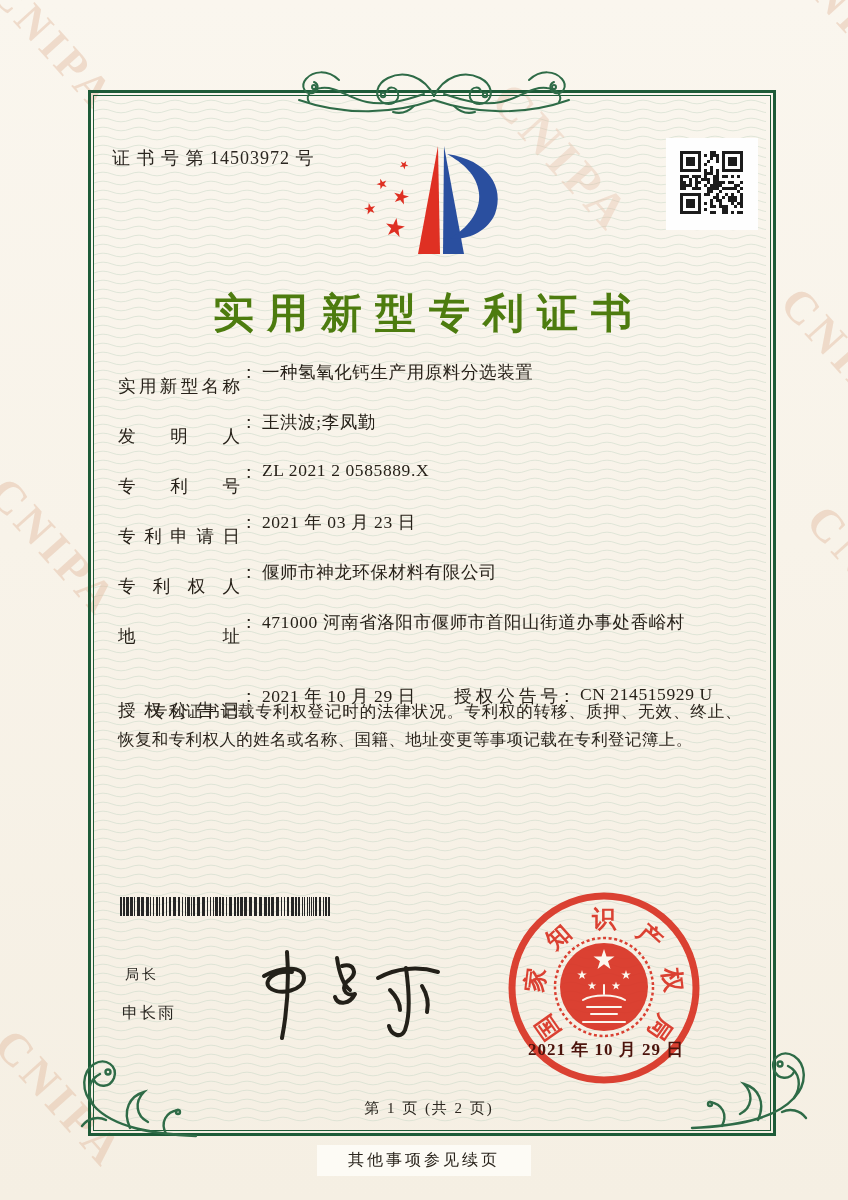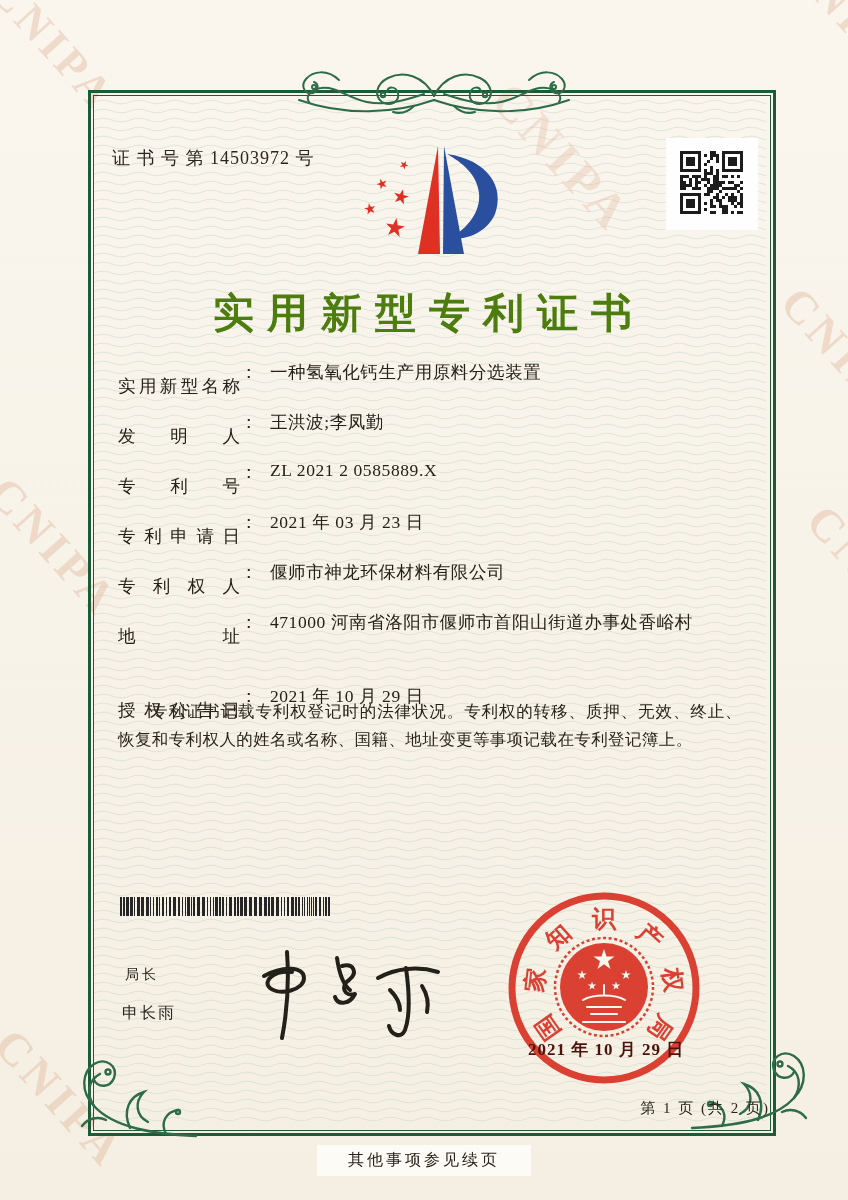--- a/index.html
+++ b/index.html
@@ -36,21 +36,21 @@
   .qr-box svg{position:absolute;left:14px;top:13px;}
   .doc-title{
     position:absolute;left:88px;top:250px;width:682px;text-align:center;
     font-size:41px;font-weight:700;letter-spacing:13px;color:#4d7c0f;margin-top:36px;
   }
   
   .field-row{position:absolute;left:118px;width:640px;font-size:17.5px;color:#272119;white-space:nowrap;}
   .row-label{display:inline-block;width:122px;text-align:justify;text-align-last:justify;vertical-align:top;margin-top:14px;}
   .row-label2{display:inline-block;width:104px;text-align:justify;text-align-last:justify;vertical-align:top;}
   .colon{display:inline-block;vertical-align:top;}
-  .row-value{display:inline-block;margin-left:8px;letter-spacing:0.6px;vertical-align:top;}
+  .row-value{display:inline-block;letter-spacing:0.6px;vertical-align:top;}
   .pair2{position:absolute;left:336px;top:0;}
   
   .body-text{
     position:absolute;left:118px;top:698px;width:624px;
     font-size:16.5px;line-height:28px;letter-spacing:0.4px;color:#2a241c;
     text-align:justify;
   }
   .body-text p{margin:0;text-indent:2em;}
   
   .barcode{position:absolute;left:120px;top:897px;}
@@ -58,21 +58,21 @@
   .signer-title{position:absolute;left:125px;top:966px;font-size:14px;font-family:"Liberation Sans","DejaVu Sans",sans-serif;color:#2a2722;letter-spacing:3px;}
   .signer-name{position:absolute;left:122px;top:1003px;font-size:16px;font-family:"Liberation Sans","DejaVu Sans",sans-serif;color:#2a2722;letter-spacing:2px;}
   .signature{position:absolute;left:238px;top:942px;}
   
   .seal{position:absolute;left:504px;top:888px;opacity:0.93;}
   .seal-date{
     position:absolute;left:528px;top:1038px;font-size:17px;letter-spacing:1px;
     color:#4c130c;font-weight:bold;z-index:6;
   }
   
-  .page-info{position:absolute;left:88px;top:1099px;width:682px;text-align:right;font-size:15px;letter-spacing:2px;color:#2b261f;z-index:7;}
+  .page-info{position:absolute;left:88px;top:1099px;width:682px;text-align:center;font-size:15px;letter-spacing:2px;color:#2b261f;z-index:7;}
   .continuation{
     position:absolute;left:50%;top:1145px;transform:translateX(-50%);
     background:#fdfbf5;padding:5px 31px;font-size:16px;letter-spacing:3px;color:#2a241c;z-index:7;
   }
   .ornament-top{position:absolute;left:297px;top:60px;z-index:3;}
   .flourish-bl{position:absolute;left:58px;top:1048px;z-index:3;}
   .flourish-br{position:absolute;left:690px;top:1040px;z-index:3;transform:scaleX(-1);}.z2{z-index:2}.z3{z-index:3}.z4{z-index:4}.z5{z-index:5}
 </style>
 </head>
 <body>
@@ -513,20 +513,24 @@
   <span class="row-label">专利权人</span><span class="colon">：</span>
   <span class="row-value">偃师市神龙环保材料有限公司</span>
 </div>
 <div class="field-row z3" style="top:610px">
   <span class="row-label">地址</span><span class="colon">：</span>
   <span class="row-value">471000 河南省洛阳市偃师市首阳山街道办事处香峪村</span>
 </div>
 <div class="field-row z3" style="top:684px">
   <span class="row-label">授权公告日</span><span class="colon">：</span>
   <span class="row-value">2021 年 10 月 29 日</span>
+  <span class="pair2">
+    <span class="row-label2">授权公告号</span><span class="colon">：</span>
+    <span class="row-value">CN 214515929 U</span>
+  </span>
 </div>
 
 <div class="body-text z3">
   <p>专利证书记载专利权登记时的法律状况。专利权的转移、质押、无效、终止、恢复和专利权人的姓名或名称、国籍、地址变更等事项记载在专利登记簿上。</p>
 </div>
 
 <svg class="barcode z3" id="barcode" width="215" height="19" shape-rendering="crispEdges">
     <rect x="0" y="0" width="2" height="19" fill="#262626"></rect>
     <rect x="3" y="0" width="2" height="19" fill="#262626"></rect>
     <rect x="6" y="0" width="3" height="19" fill="#262626"></rect>

